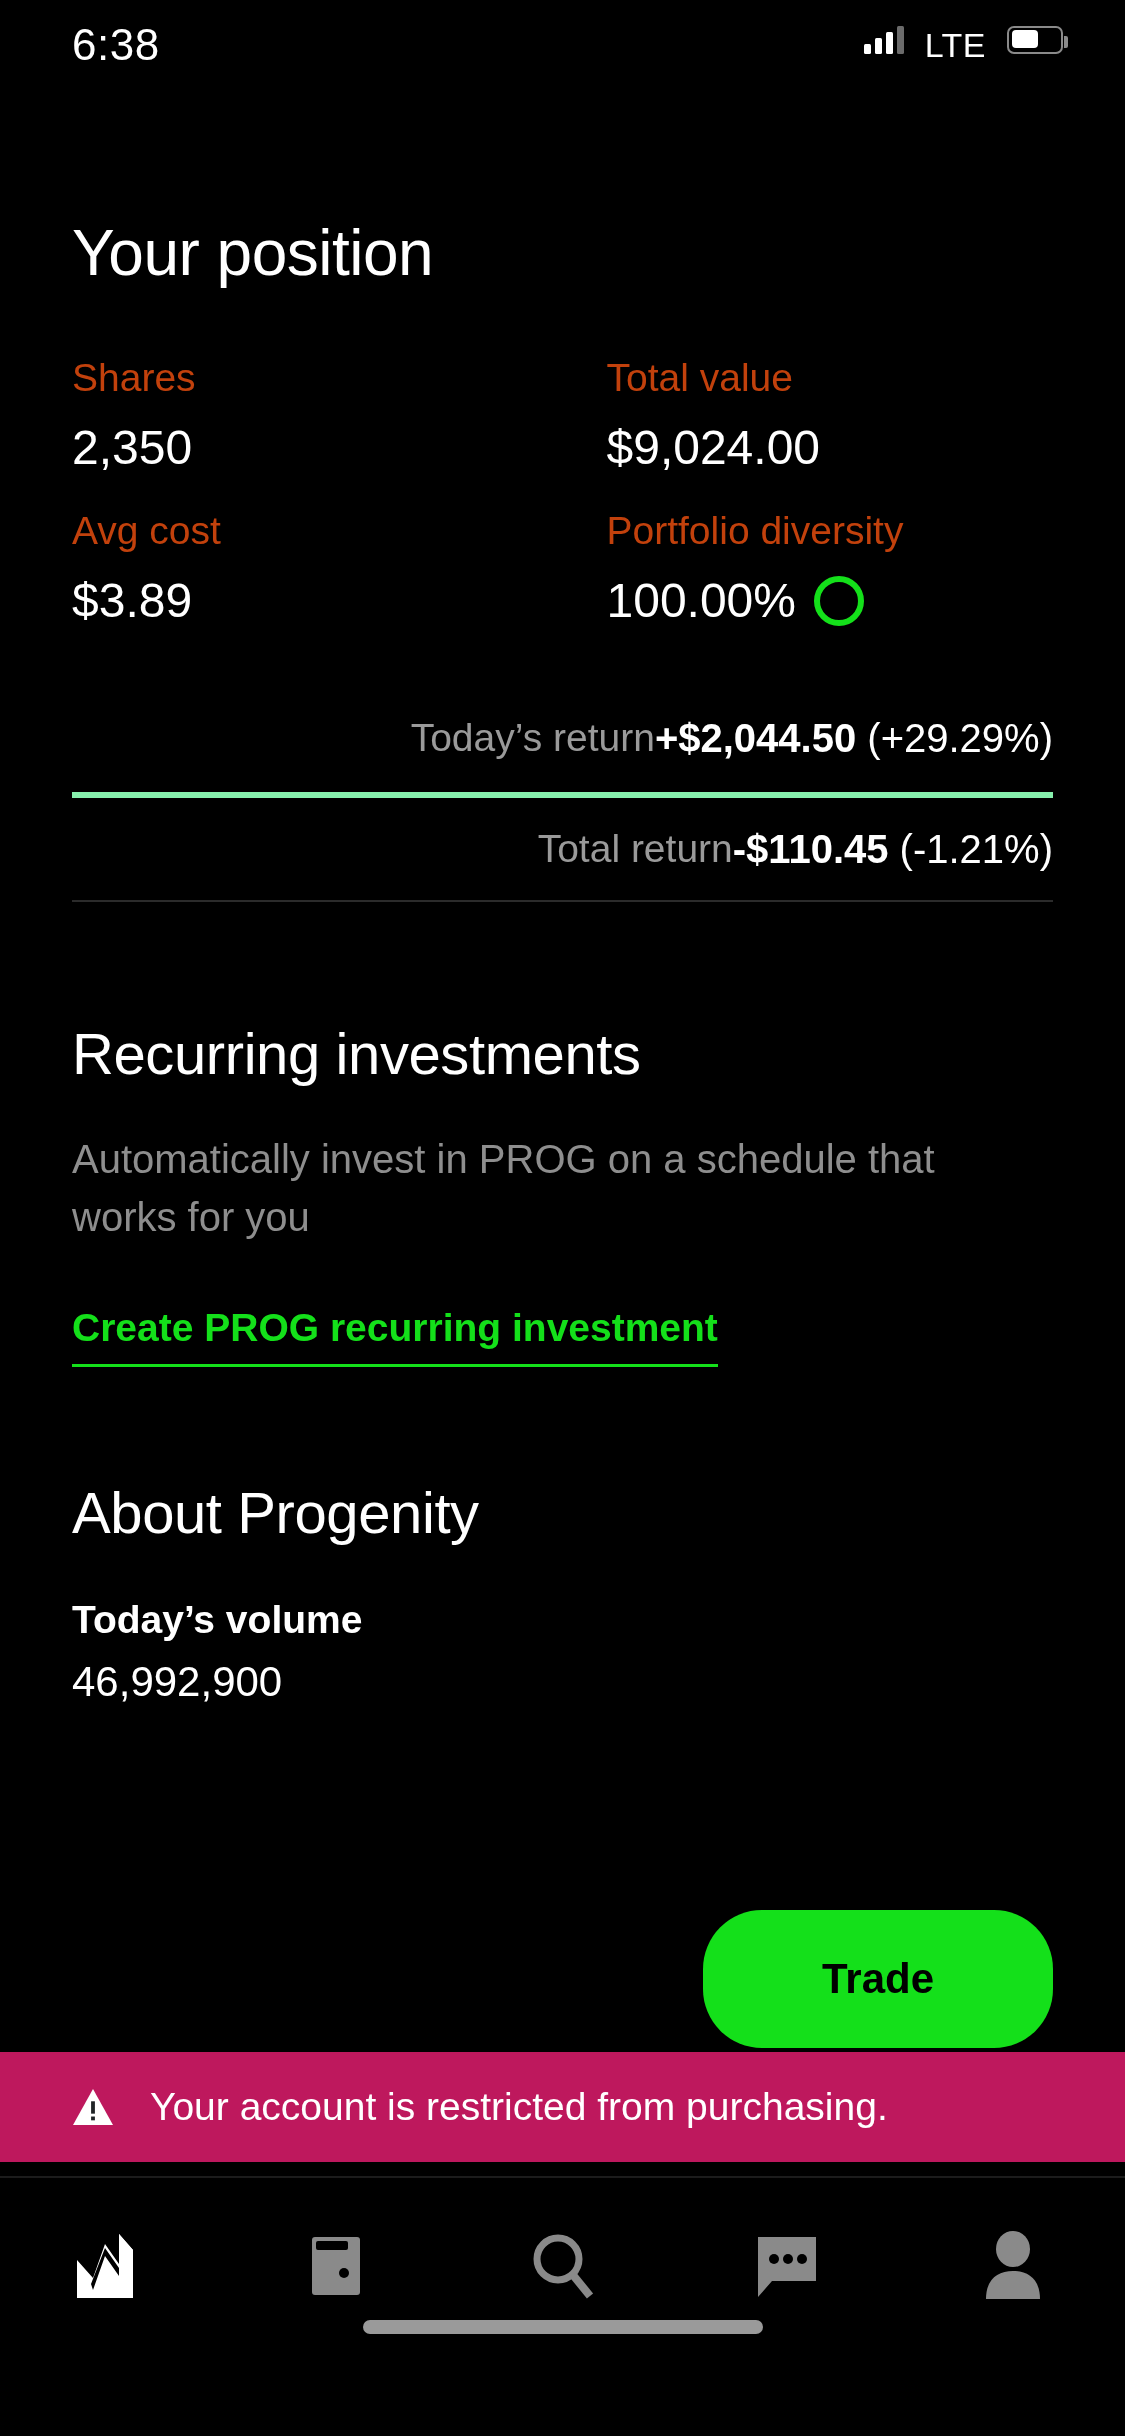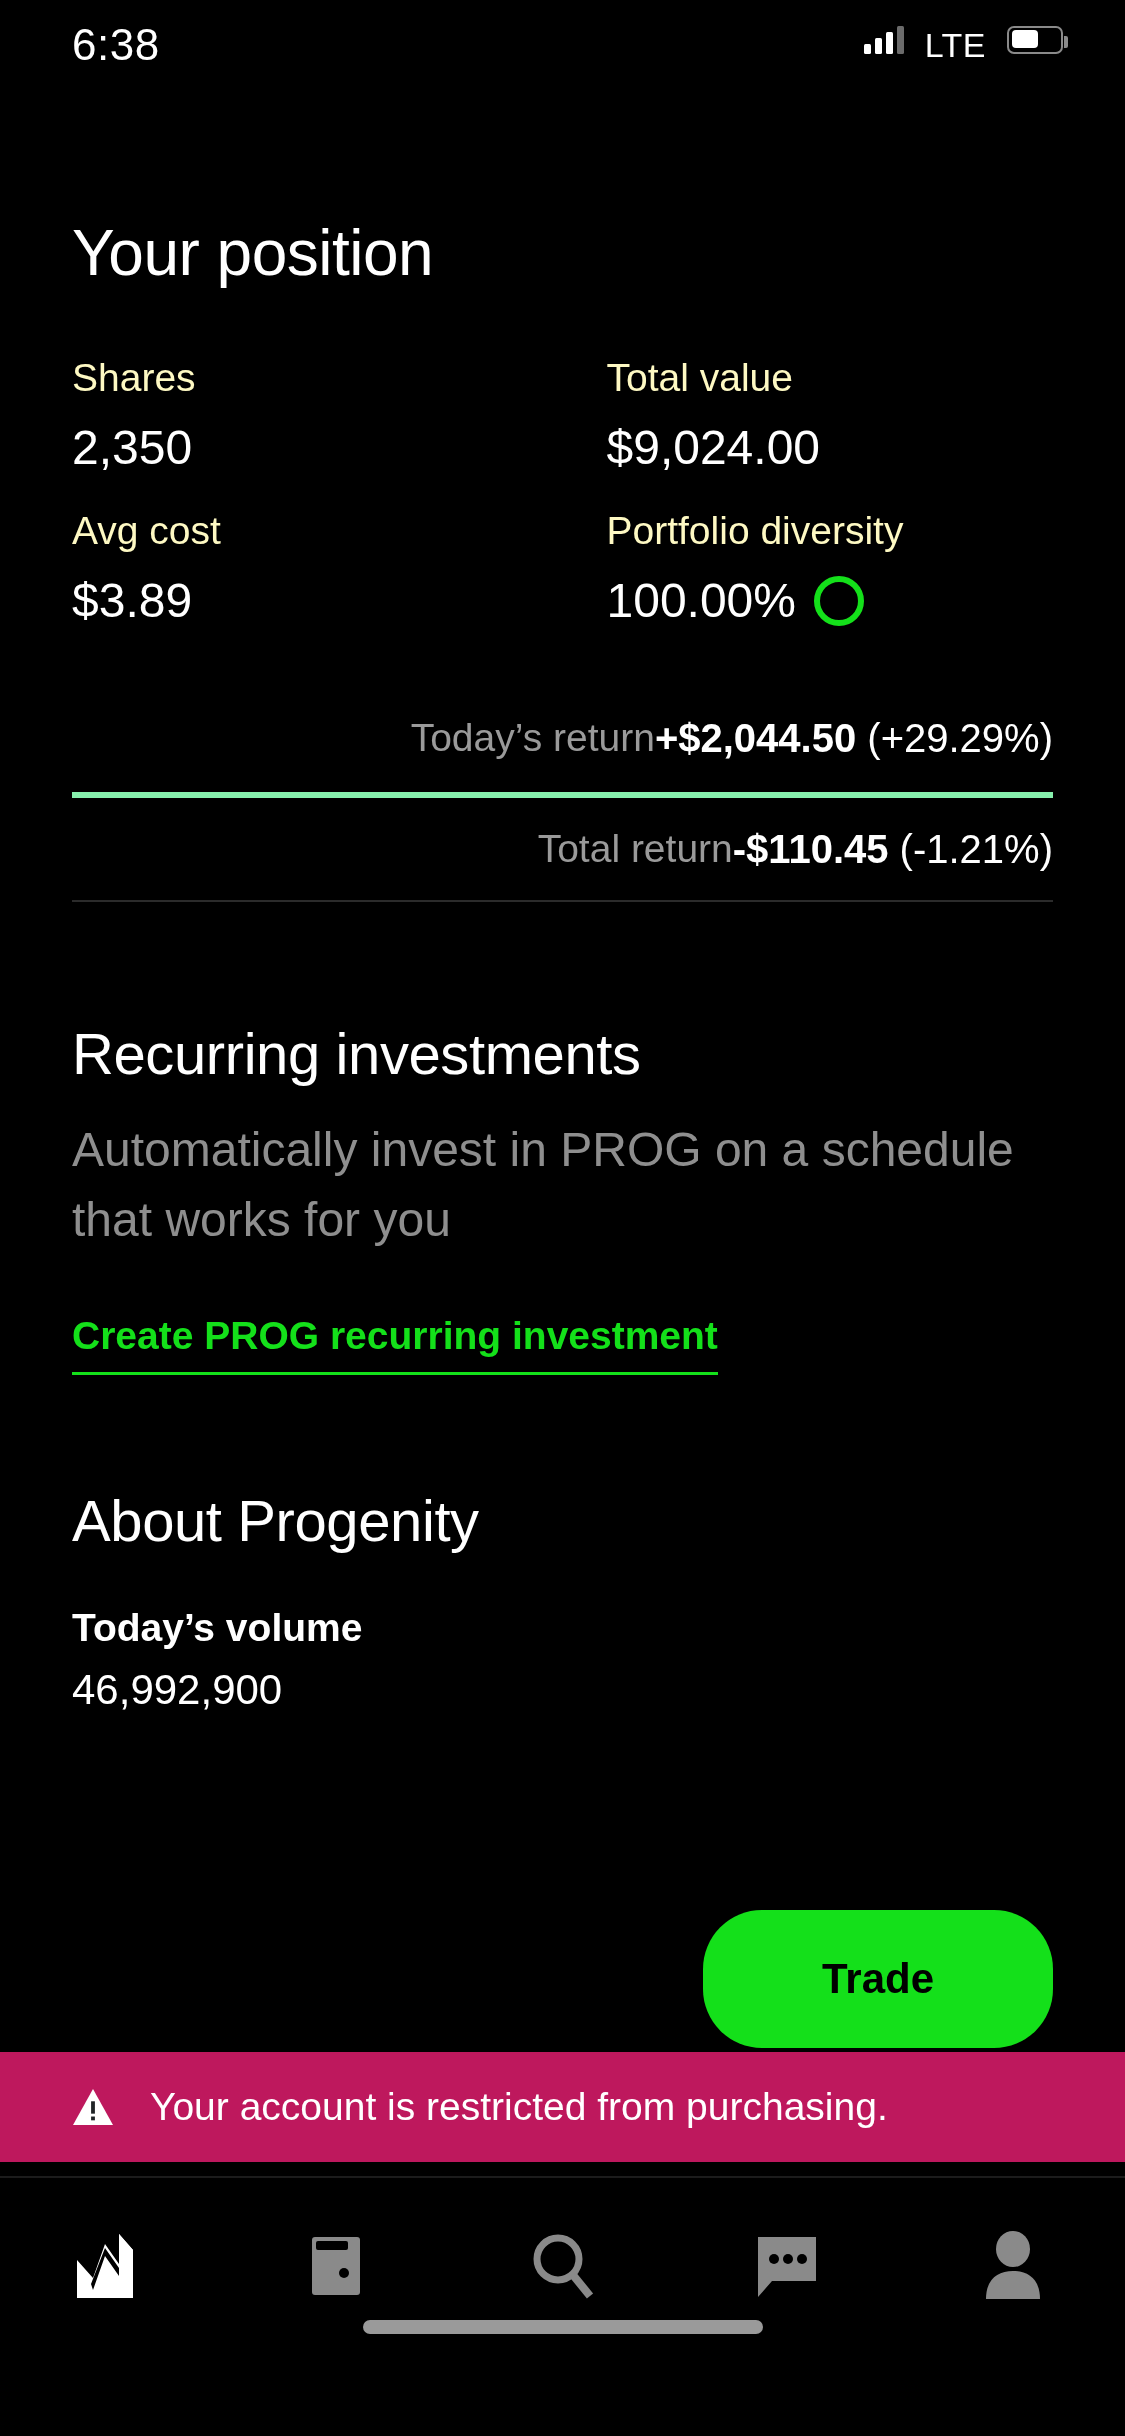--- a/index.html
+++ b/index.html
@@ -62,42 +62,42 @@
 
   
   .content { position:absolute; top:190px; left:0; width:1125px; }
   .pad { padding:0 72px; }
 
   .h1 { color:#fff; font-size:64px; font-weight:400; letter-spacing:-0.5px; }
 
   .your-position { margin-top:26px; }
 
   .stat-grid { margin-top:66px; display:grid; grid-template-columns:1fr 1fr; row-gap:34px; }
-  .stat-label { color:#fef9c3; font-size:39px; font-weight:400; }
+  .stat-label { color:#c2410c; font-size:39px; font-weight:400; }
   .stat-value { color:#fff; font-size:48px; font-weight:400; margin-top:20px; display:flex; align-items:center; gap:18px; }
   .stat-cell.col2 { padding-left:44px; }
   .ring {
     width:50px; height:50px; border-radius:50%;
     border:6px solid #14e01a; box-sizing:border-box;
   }
 
   .returns { margin-top:56px; }
   .return-row {
     height:108px; display:flex; align-items:center; justify-content:flex-end;
   }
   .return-row + .return-row { border-top:6px solid #86efac; }
   .returns { border-bottom:2px solid #2b2b2b; }
   .return-label { color:#9a9a9a; font-size:39px; }
   .return-value { color:#fff; font-size:40px; }
   .return-value b { font-weight:700; font-size:40px; }
   .return-value span { font-weight:400; }
 
   .section-recurring { margin-top:118px; }
   .h2 { color:#fff; font-size:58px; font-weight:400; letter-spacing:-0.4px; }
-  .sub { color:#8e8e8e; font-size:48px; line-height:1.45; margin-top:28px; max-width:950px; }
+  .sub { color:#8e8e8e; font-size:40px; line-height:1.45; margin-top:43px; max-width:950px; }
   .link-create {
     display:inline-block; margin-top:60px;
     color:#14e01a; font-size:39px; font-weight:700;
     padding-bottom:14px; border-bottom:3px solid #14e01a;
   }
 
   .section-about { margin-top:112px; }
   .about-row { margin-top:52px; display:flex; align-items:flex-start; }
   .vol-label { color:#fff; font-size:39px; font-weight:700; }
   .vol-value { color:#fff; font-size:42px; font-weight:400; margin-top:16px; }

